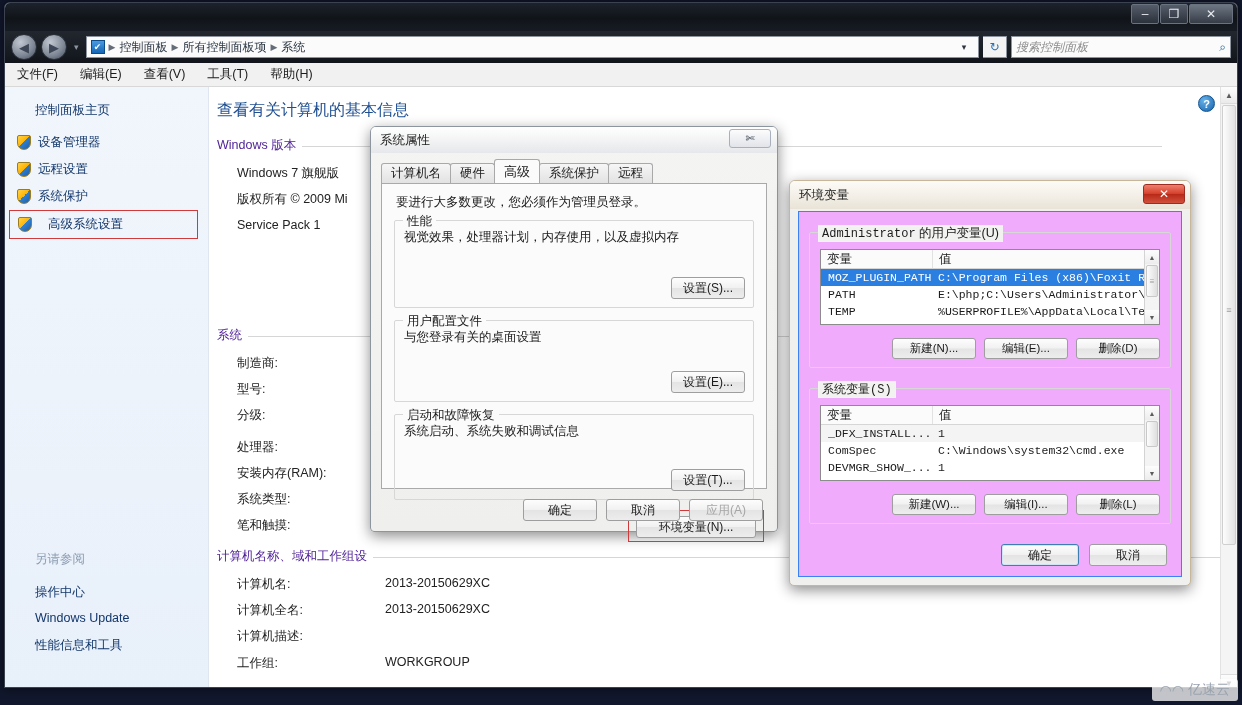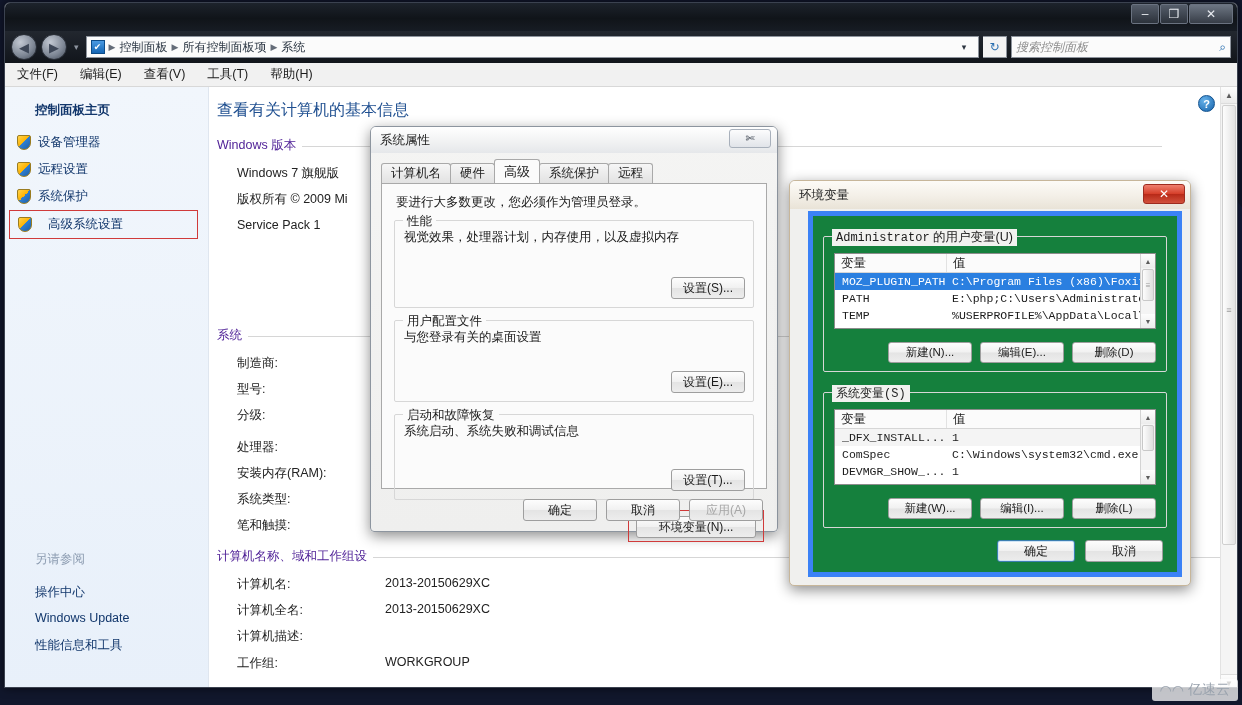--- a/index.html
+++ b/index.html
@@ -154,21 +154,21 @@
   }
   .sidebar {
     width: 204px;
     background: linear-gradient(180deg,#f1f6fc 0%,#e8f0fa 100%);
     border-right: 1px solid #dfe6ef;
     padding-top: 12px;
     position: relative;
   }
   .side-home {
     padding: 3px 2px 10px 30px;
-    color: #11366b; font-size: 12.5px; font-weight: bold;
+    color: #11366b; font-size: 12.5px;
   }
   .side-item {
     display: flex; align-items: center; gap: 7px;
     padding: 5px 0 5px 12px;
     color: #11366b; font-size: 12.5px;
   }
   .shield {
     width: 14px; height: 15px; flex: none;
     background: linear-gradient(135deg,#ffd34d 0%,#ffb300 48%, #2f7fd1 48%, #1d5fa8 100%);
     border-radius: 2px 2px 7px 7px;
@@ -361,23 +361,22 @@
   .xbtn-red {
     position: absolute; right: 5px; top: 3px;
     width: 42px; height: 20px;
     border: 1px solid #9d2b1f; border-radius: 3px;
     background: linear-gradient(180deg,#ef7f6e 0%,#d6402b 48%,#b82a18 52%,#d2513c 100%);
     display: flex; align-items: center; justify-content: center;
     color: #fff; font-size: 12px; font-weight: bold;
   }
   .env-inner {
     position: absolute; left: 8px; right: 8px; top: 30px; bottom: 8px;
-    background: #15803d;
-    border: 5px solid #3b82f6;
-    margin-left: 10px;
+    background: #f0abfc;
+    border: 1px solid #3b82f6;
   }
   .env-group {
     position: absolute; left: 10px; right: 10px;
     border: 1px solid #d7d7d7; border-radius: 2px;
   }
   .env-group > .legend {
     position: absolute; left: 8px; top: -8px;
     background: #f2f2f0; padding: 0 4px;
     font-size: 12px; color: #1b1b1b;
     font-family: "Liberation Mono", monospace;

